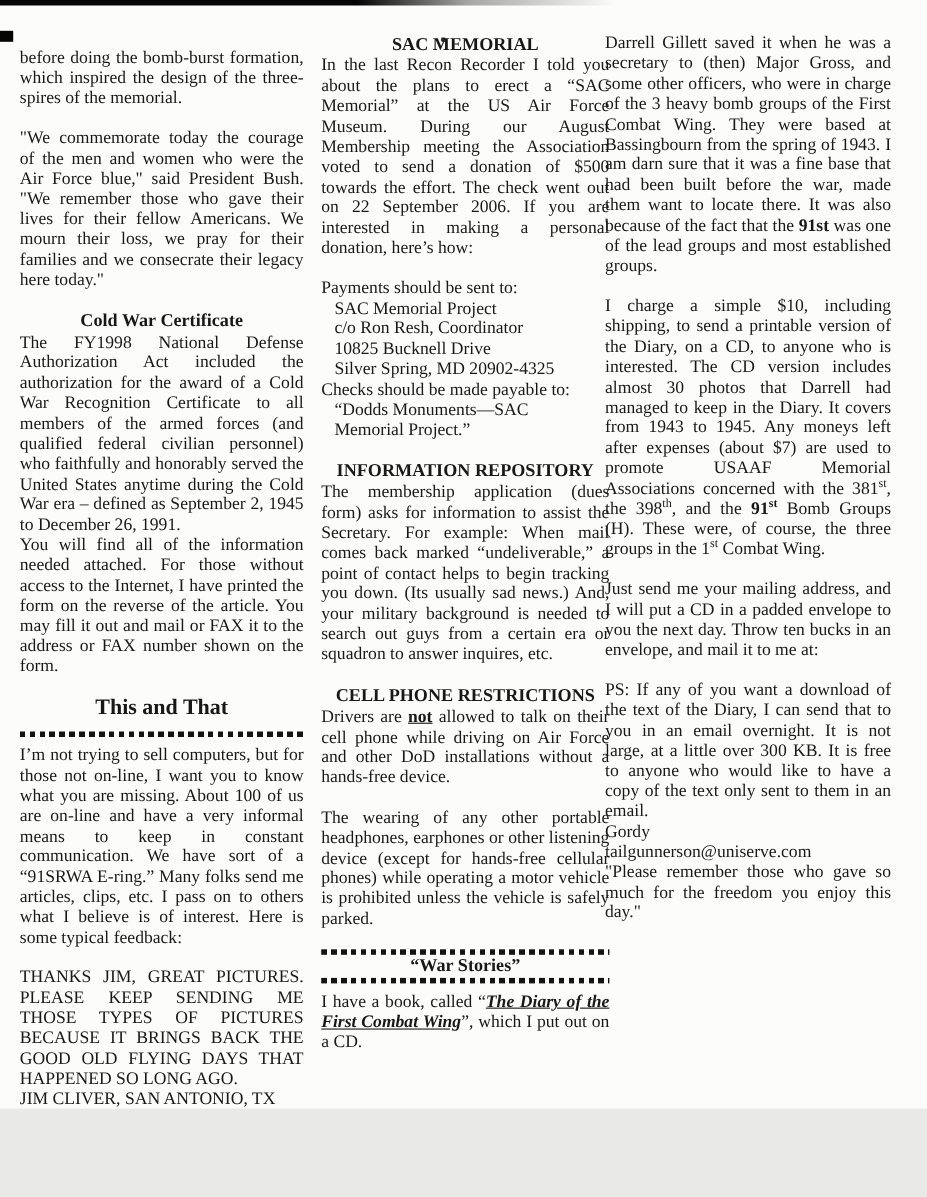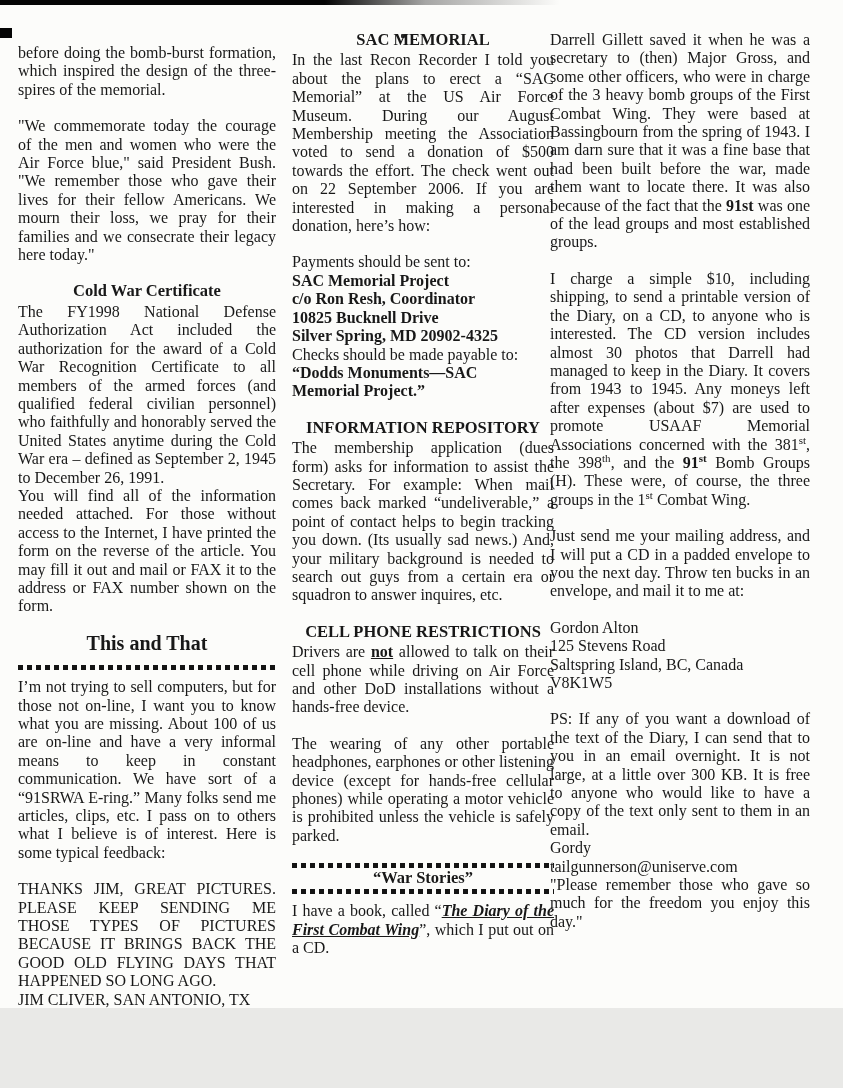--- a/index.html
+++ b/index.html
@@ -11,21 +11,21 @@
   .col-left{left:18px;top:44px;width:258px;}
   .col-center{left:292px;top:31px;width:262px;}
   .col-right{left:550px;top:31px;width:260px;}
   .p{margin:0 0 18px;}
   .h{font-weight:bold;text-align:center;font-size:16.5px;margin:0 0 2px;}
   .h-big{font-weight:bold;text-align:center;font-size:20px;margin:3px 0 13px;}
   .h-war{font-weight:bold;text-align:center;font-size:16.5px;margin:1px 0;line-height:18px;}
   .tight{margin-bottom:0 !important;}
   .lines{margin:0 0 18px;}
   .lines div{text-align:left;}
-  .lines.bold{font-weight:bold;}
+  .lines.bold{font-weight:normal;margin-left:12px;}
   .dotted-rule{height:5px;margin:2px 0 8px;
     background-image:repeating-linear-gradient(90deg,#141414 0,#141414 5px,transparent 5px,transparent 9px);}
   .dotted-rule.tight{margin:4px 0 2px;}
   .b{font-weight:bold;}
   .i{font-style:italic;}
   .u{text-decoration:underline;}
   sup{font-size:11px;line-height:0;}
   .page-number{
     position:absolute;left:404px;top:1010px;font-size:28px;font-style:italic;
     font-weight:bold;transform:rotate(-5deg);color:#111;
@@ -76,26 +76,20 @@
       <div class="p"><span>The wearing of any other portable headphones, earphones or other listening device (except for hands-free cellular phones) while operating a motor vehicle is prohibited unless the vehicle is safely parked.</span></div>
       <div class="dotted-rule tight"></div>
       <div class="h-war tight"><span>“War Stories”</span></div>
       <div class="dotted-rule"></div>
       <div class="p"><span>I have a book, called “</span><span class="b i u">The Diary of the First Combat Wing</span><span>”, which I put out on a CD.</span></div>
     </div>
   <div class="col col-right">
       <div class="p"><span>Darrell Gillett saved it when he was a secretary to (then) Major Gross, and some other officers, who were in charge of the 3 heavy bomb groups of the First Combat Wing. They were based at Bassingbourn from the spring of 1943. I am darn sure that it was a fine base that had been built before the war, made them want to locate there. It was also because of the fact that the </span><span class="b">91st</span><span> was one of the lead groups and most established groups.</span></div>
       <div class="p"><span>I charge a simple $10, including shipping, to send a printable version of the Diary, on a CD, to anyone who is interested. The CD version includes almost 30 photos that Darrell had managed to keep in the Diary. It covers from 1943 to 1945. Any moneys left after expenses (about $7) are used to promote USAAF Memorial Associations concerned with the 381</span><sup>st</sup><span>, the 398</span><sup>th</sup><span>, and the </span><span class="b">91</span><sup class="b">st</sup><span> Bomb Groups (H). These were, of course, the three groups in the 1</span><sup>st</sup><span> Combat Wing.</span></div>
       <div class="p"><span>Just send me your mailing address, and I will put a CD in a padded envelope to you the next day. Throw ten bucks in an envelope, and mail it to me at:</span></div>
-      <div class="lines">
-        <div>Gordon Alton</div>
-        <div>125 Stevens Road</div>
-        <div>Saltspring Island, BC, Canada</div>
-        <div>V8K1W5</div>
-      </div>
       <div class="p tight"><span>PS: If any of you want a download of the text of the Diary, I can send that to you in an email overnight. It is not large, at a little over 300 KB. It is free to anyone who would like to have a copy of the text only sent to them in an email.</span></div>
       <div class="lines tight">
         <div>Gordy</div>
         <div>tailgunnerson@uniserve.com</div>
       </div>
       <div class="p"><span>"Please remember those who gave so much for the freedom you enjoy this day."</span></div>
     </div>
   <div class="page-number">8</div>
 </div>
 

